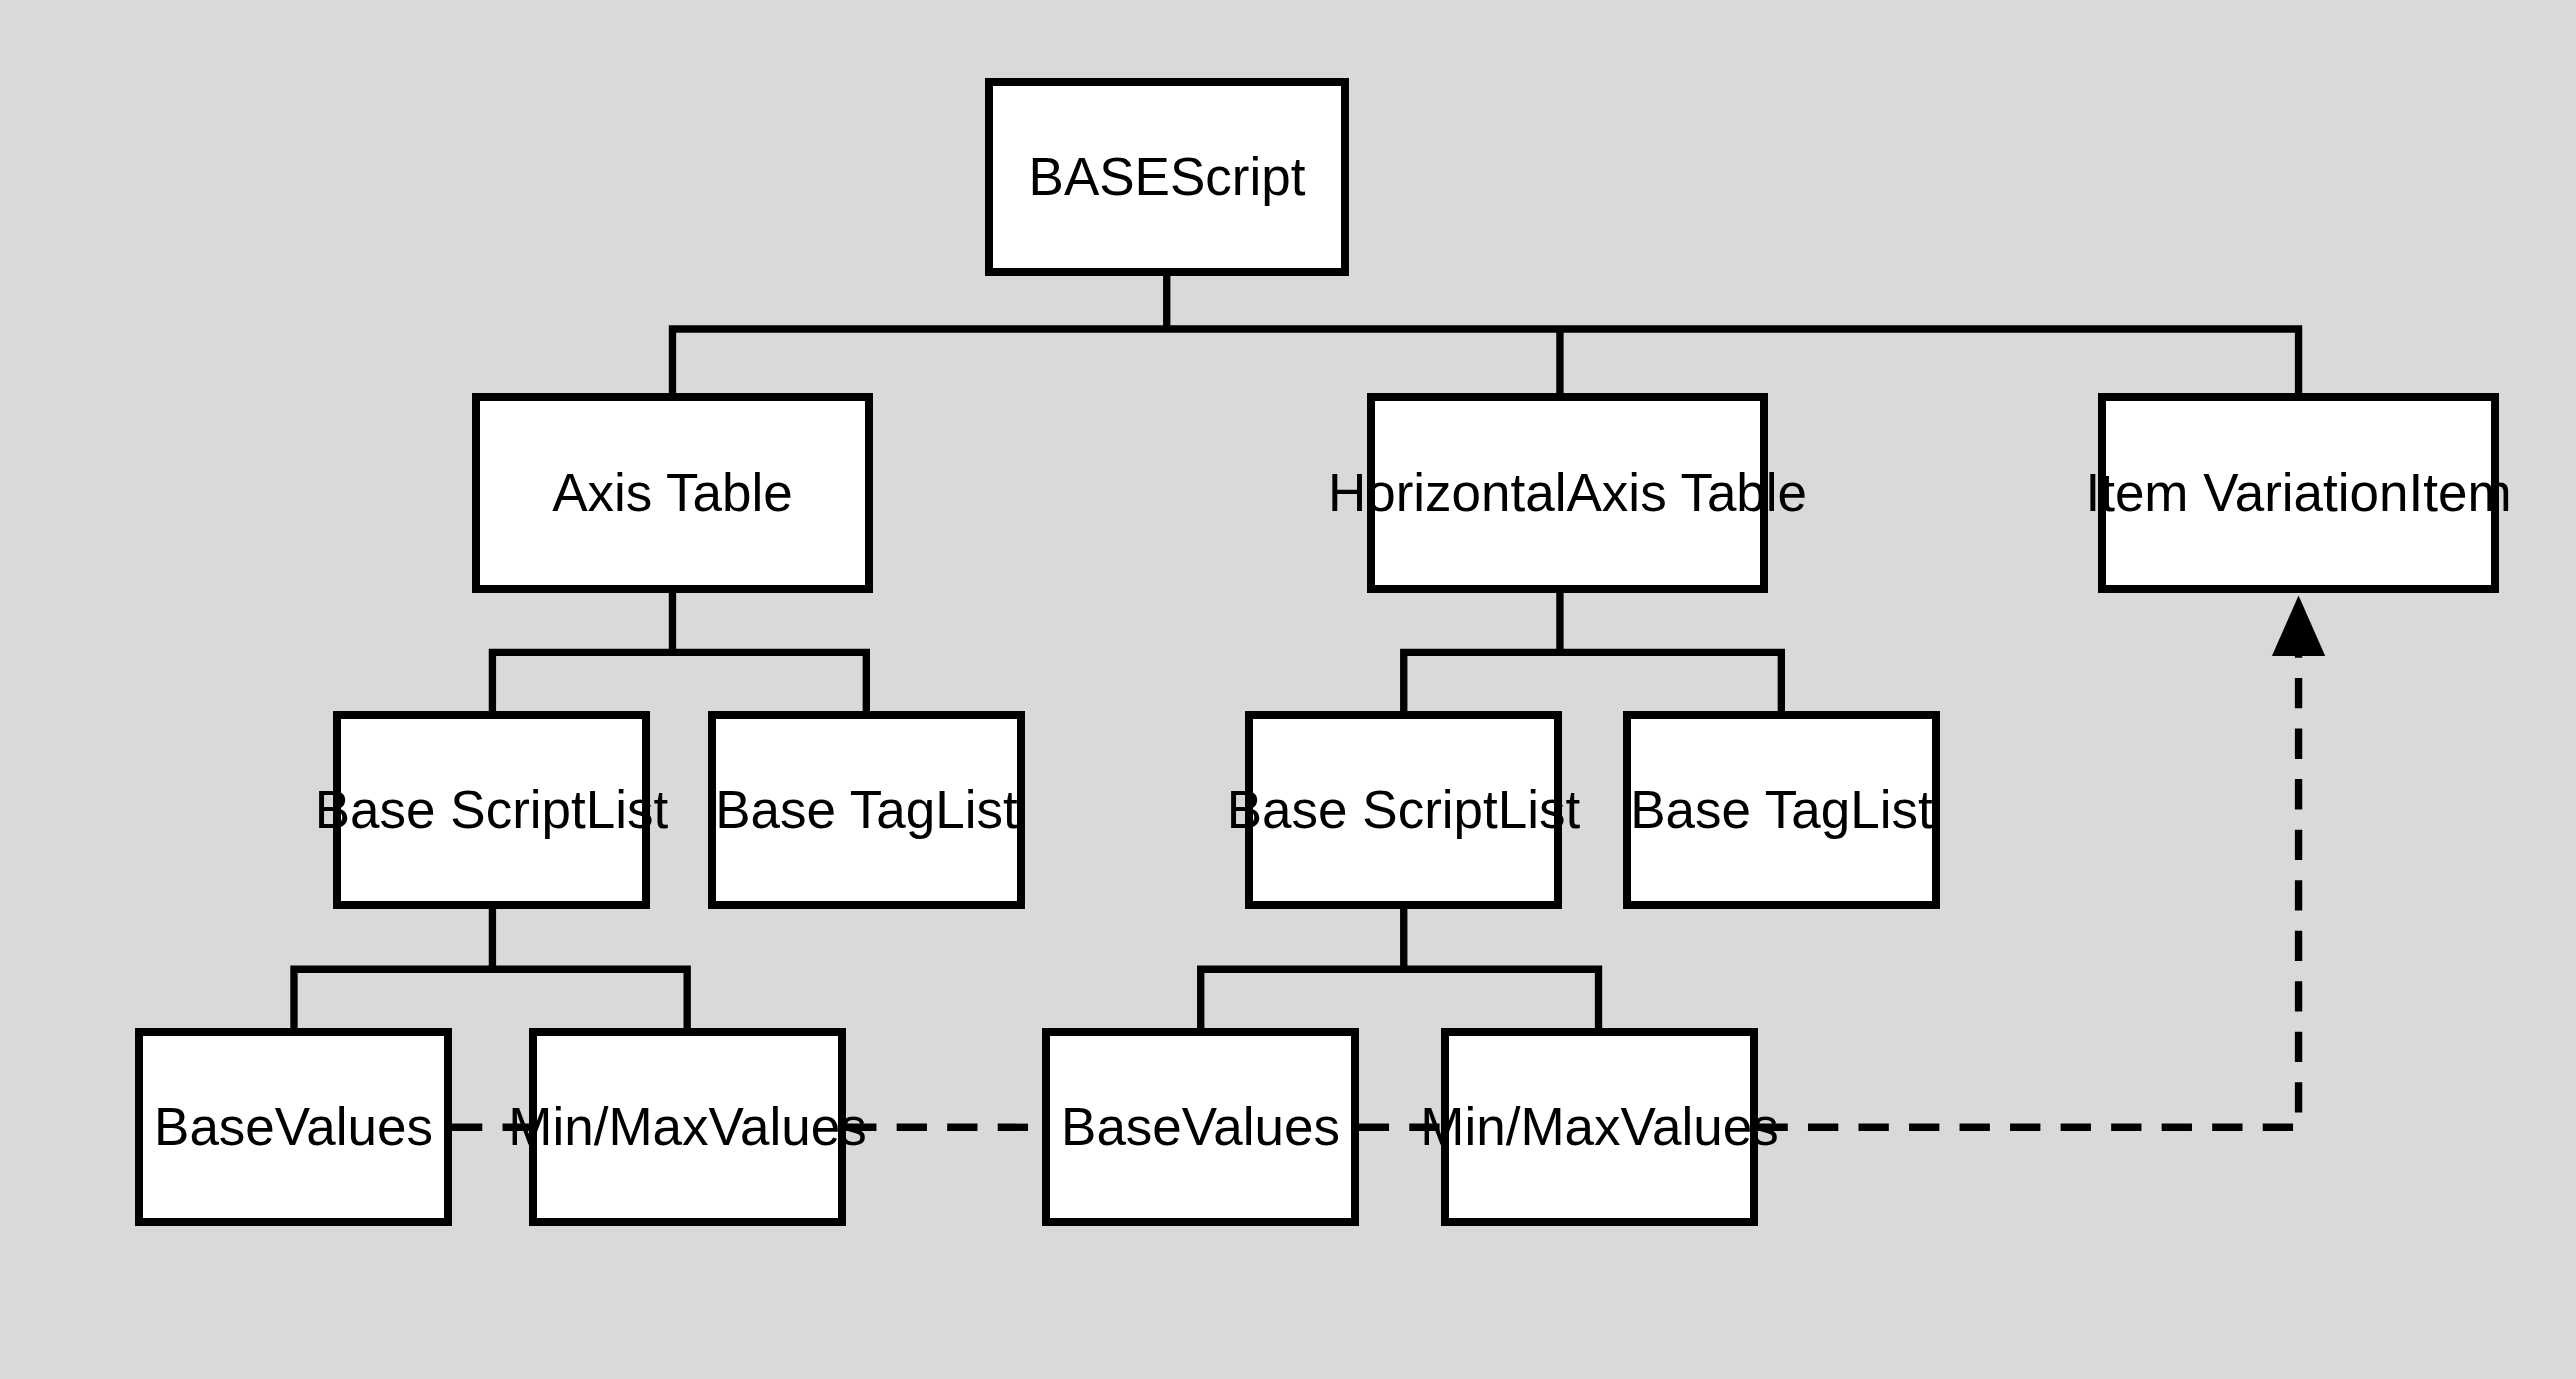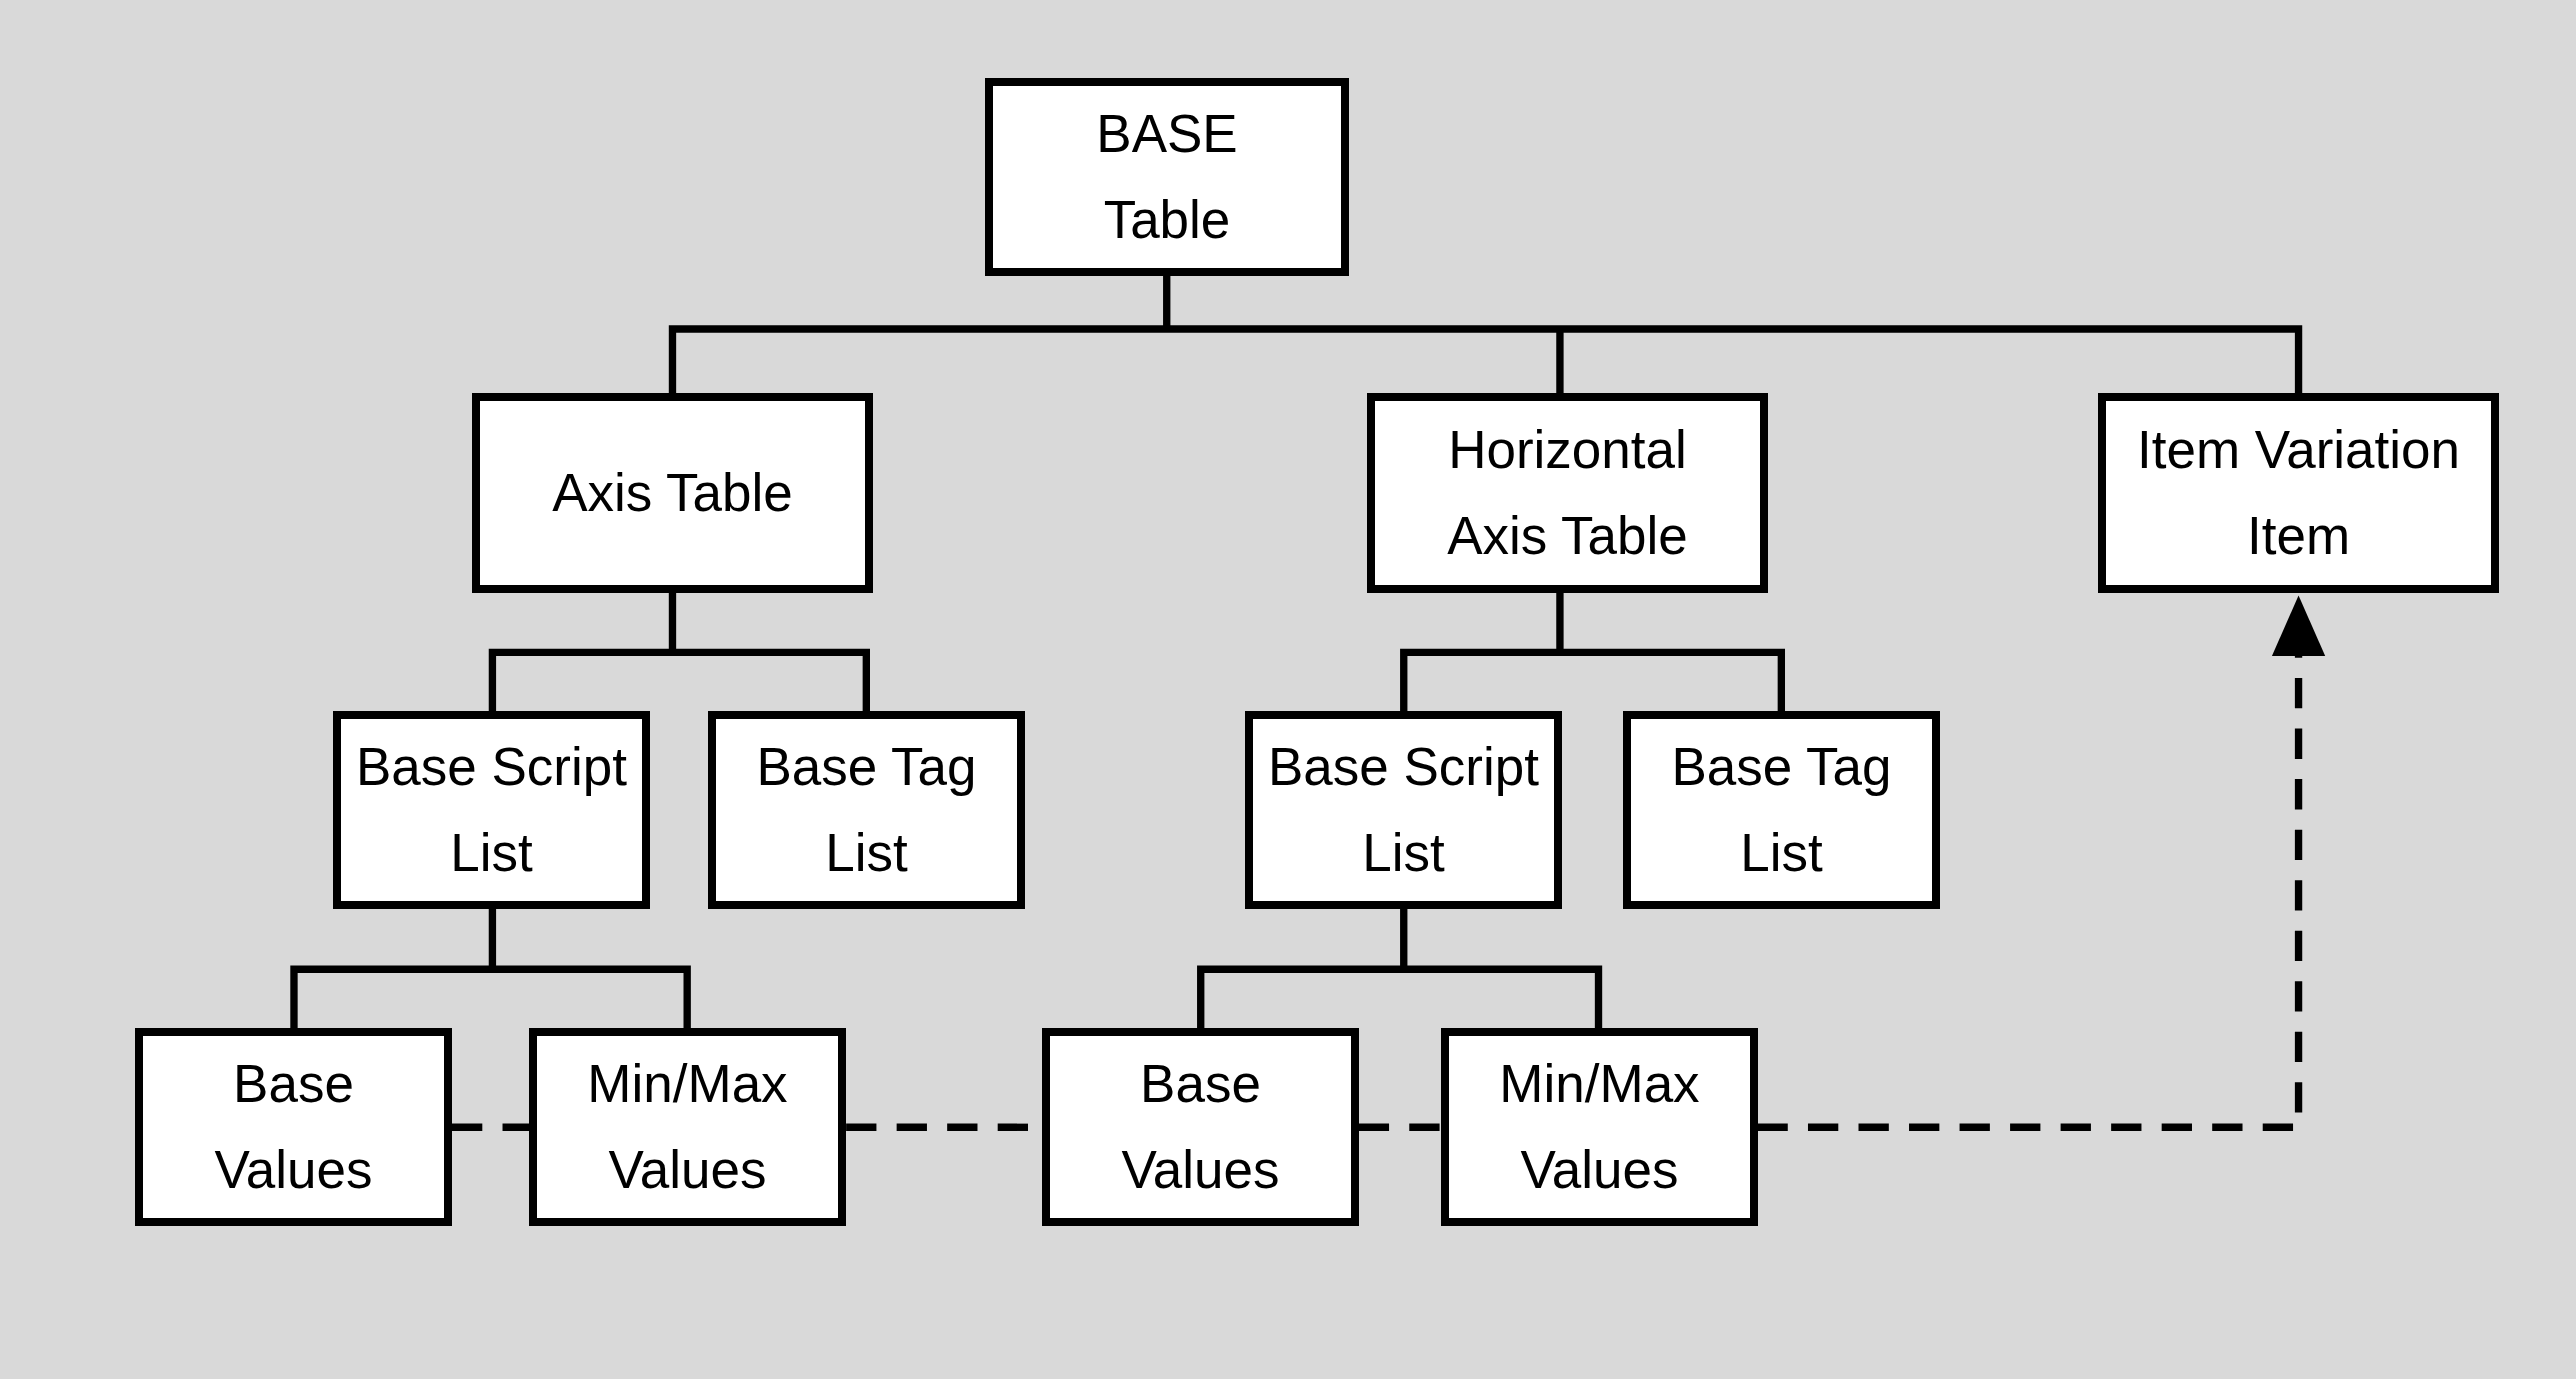--- a/index.html
+++ b/index.html
@@ -22,21 +22,22 @@
     left: 0;
     top: 0;
     z-index: 0;
   }
   .node {
     position: absolute;
     box-sizing: border-box;
     background: var(--box-fill, #ffffff);
     border: 8.3px solid var(--line, #000000);
     display: flex;
-    flex-direction: column;
+    flex-direction: row;
+    align-items: center;
     justify-content: center;
     text-align: center;
     z-index: 1;
     color: var(--text, #000000);
     font-size: 53px;
     line-height: 1.62;
     white-space: nowrap;
   }
   
   #n-base-header        { left: 985px; top:   78px; width: 364px; height: 198px; }
@@ -76,21 +77,21 @@
 
     <path class="dashed-line" d="M492 1227 H576"></path>
     <path class="dashed-line" d="M921 1227 H1134"></path>
     <path class="dashed-line" d="M1479 1227 H1568"></path>
     <path class="dashed-line" d="M1913 1227 H2502 V712"></path>
     <polygon class="arrow-head" points="2502,648 2473,714 2531,714"></polygon>
   </svg>
 
   <div class="node" id="n-base-header">
     <span>BASE</span>
-    <span>Table</span>
+    <span>Script</span>
   </div>
 
   <div class="node" id="n-vertical-axis">
     <span>Axis Table</span>
   </div>
 
   <div class="node" id="n-horizontal-axis">
     <span>Horizontal</span>
     <span>Axis Table</span>
   </div>

